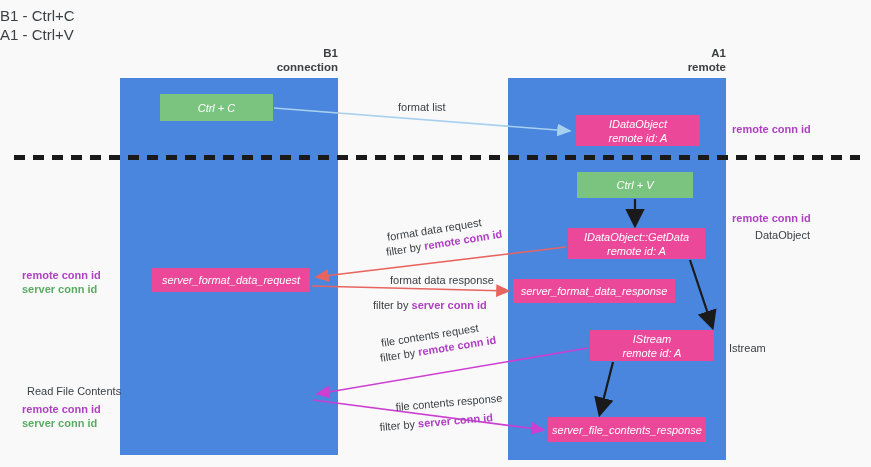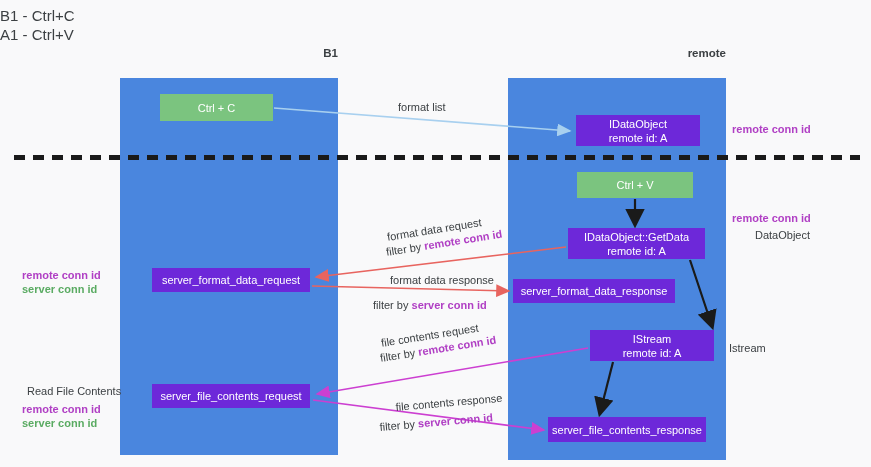--- a/index.html
+++ b/index.html
@@ -32,22 +32,22 @@
   #lane-b1{left:120px;top:78px;width:218px;height:377px;}
   #lane-a1{left:508px;top:78px;width:218px;height:382px;}
 
   
   .box{
     display:flex;align-items:center;justify-content:center;
     text-align:center;color:#ffffff;font-size:11px;line-height:14px;
     box-sizing:border-box;padding:2px 4px;
   }
   .box.green{background:#7bc47f;}
-  .box.orange{background:#6d28d9;}
-  .box span{display:block;}
+  .box.orange{background:#ec4899;}
+  .box span{display:block;font-style:italic;}
 
   #box-ctrlc   {left:160px;top:94px;width:113px;height:27px;}
   #box-idataobj{left:576px;top:115px;width:124px;height:31px;}
   #box-ctrlv   {left:577px;top:172px;width:116px;height:26px;}
   #box-getdata {left:568px;top:228px;width:137px;height:31px;}
   #box-sfdreq  {left:152px;top:268px;width:158px;height:24px;}
   #box-sfdresp {left:513px;top:279px;width:162px;height:24px;}
   #box-istream {left:590px;top:330px;width:124px;height:31px;}
   #box-sfcreq  {left:152px;top:384px;width:158px;height:24px;}
   #box-sfcresp {left:548px;top:417px;width:158px;height:25px;}
@@ -92,22 +92,24 @@
 
 <div id="stage">
 
   <div class="abs title">
     <div>B1 - Ctrl+C</div>
     <div>A1 - Ctrl+V</div>
   </div>
 
   <div class="abs col-head" id="head-b1">
     <div>B1</div>
+    <div>connection</div>
   </div>
   <div class="abs col-head" id="head-a1">
+    <div>A1</div>
     <div>remote</div>
   </div>
 
   <div class="abs lane" id="lane-b1"></div>
   <div class="abs lane" id="lane-a1"></div>
 
   <svg class="abs" id="arrows">
     <defs>
       <marker id="ah-blue" markerWidth="9" markerHeight="8" refX="8" refY="4" orient="auto">
         <path d="M0,0 L9,4 L0,8 z" fill="#a8d0ef"></path>
@@ -170,23 +172,20 @@
     <span>server_format_data_request</span>
   </div>
 
   <div class="abs box orange" id="box-istream">
     <div>
       <span>IStream</span>
       <span>remote id: A</span>
     </div>
   </div>
 
-  <div class="abs box orange" id="box-sfcreq">
-    <span>server_file_contents_request</span>
-  </div>
 
   <div class="abs box orange" id="box-sfcresp">
     <span>server_file_contents_response</span>
   </div>
 
   <div class="abs" id="divider"></div>
 
   <div class="abs lbl" id="lbl-format-list">format list</div>
 
   <div class="abs lbl rot" id="lbl-fdreq">format data request</div>

